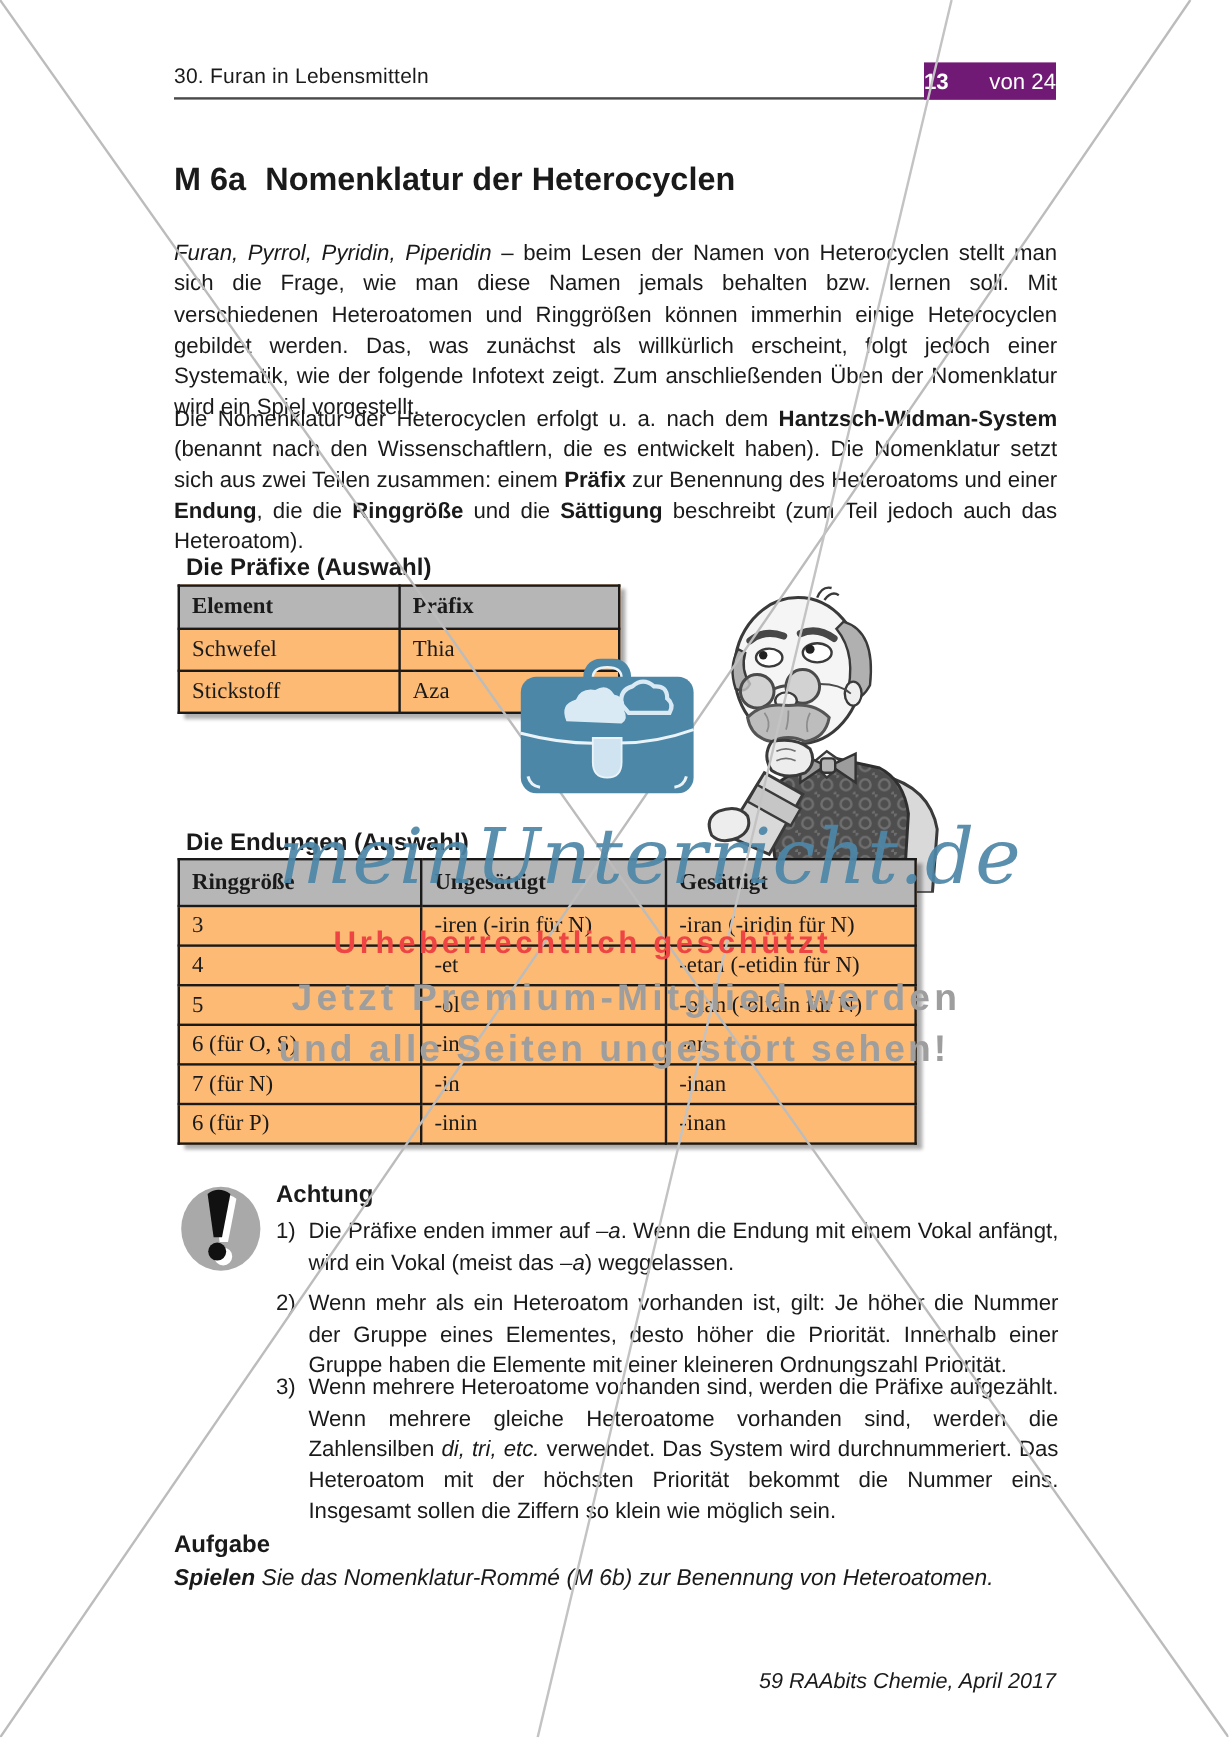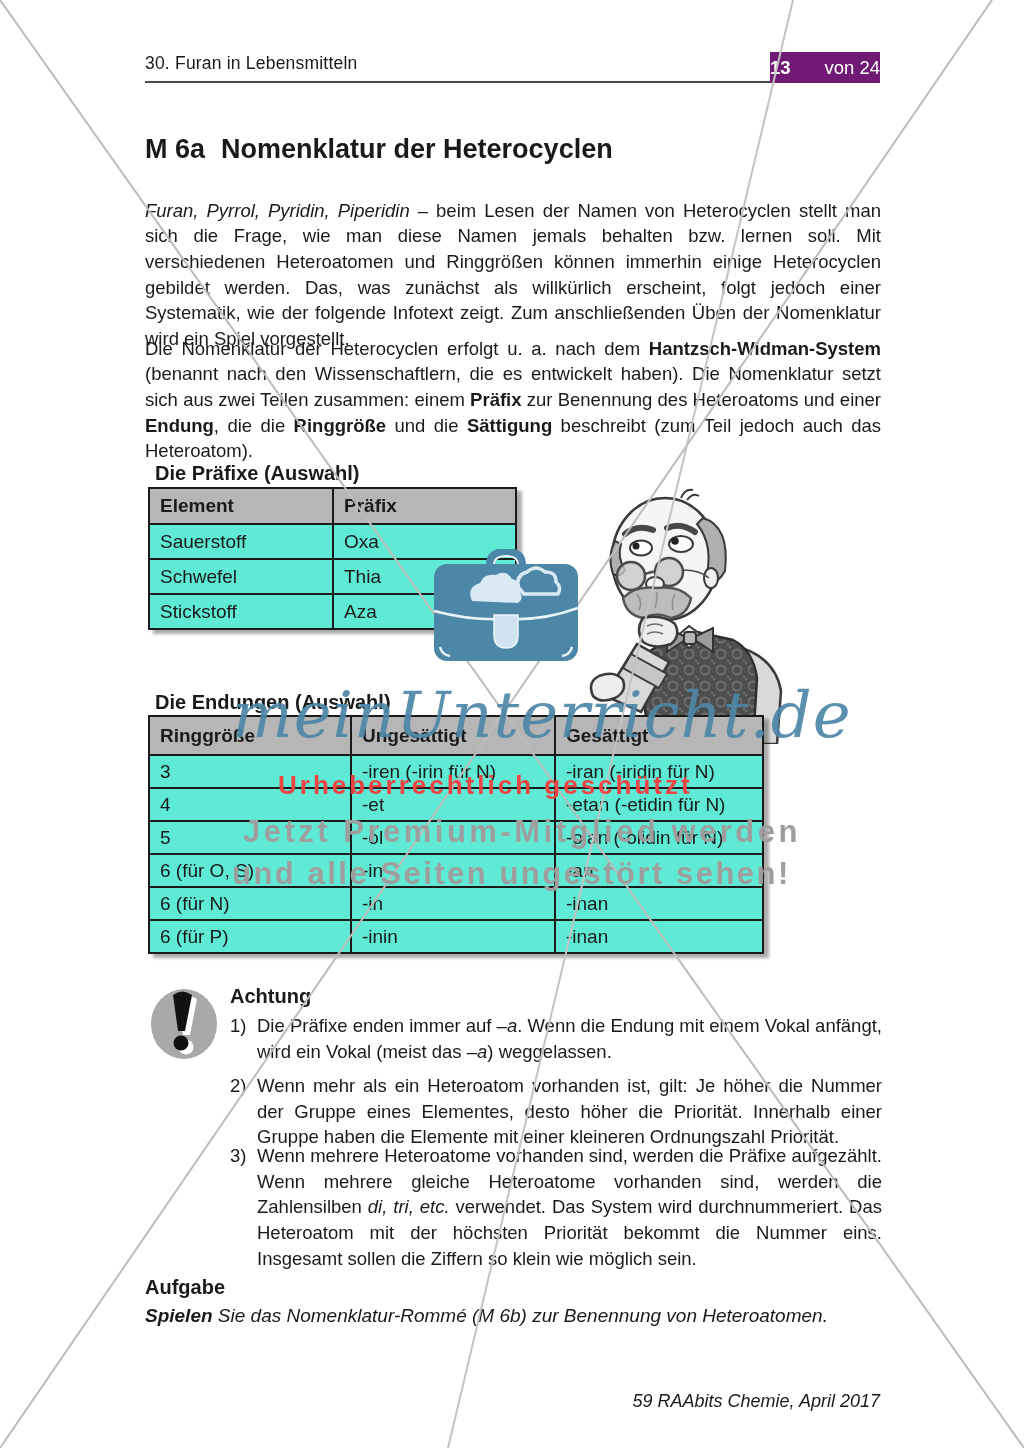--- a/index.html
+++ b/index.html
@@ -18,21 +18,21 @@
   
   .title{left:145px;top:134px;font-size:27px;font-weight:bold;}
   .title .code{margin-right:16px;}
   .para{left:145px;top:0;width:736px;font-size:18.5px;line-height:25.7px;text-align:justify;}
   #p1{top:179px;}
   #p2{top:317px;}
   
   .tbl-title{font-size:20px;font-weight:bold;z-index:3;}
   #pt-title{left:155px;top:462px;}
   #et-title{left:155px;top:691px;}
-  table{border-collapse:collapse;background:#5eead4;z-index:2;box-shadow:5px 4px 3px rgba(0,0,0,.33);}
+  table{border-collapse:collapse;background:#fdba74;z-index:2;box-shadow:5px 4px 3px rgba(0,0,0,.33);font-family:Liberation Serif, serif;}
   th,td{border:2px solid #1a1a1a;text-align:left;padding:0 0 0 10px;font-size:19px;}
   th{background:#b6b6b6;font-weight:bold;}
   #prefix-table{left:148px;top:487px;width:367px;table-layout:fixed;}
   #prefix-table th{height:34px;}
   #prefix-table td{height:33px;}
   #endings-table{left:148px;top:715px;width:614px;table-layout:fixed;font-size:18.5px;}
   #endings-table th{height:37px;}
   #endings-table td{height:31px;}
   
   #professor{left:585px;top:486px;z-index:1;}
@@ -94,24 +94,20 @@
         <col style="width:183px">
       </colgroup>
   <thead>
         <tr>
           <th>Element</th>
           <th>Präfix</th>
         </tr>
       </thead>
       <tbody>
         <tr>
-          <td>Sauerstoff</td>
-          <td>Oxa</td>
-        </tr>
-        <tr>
           <td>Schwefel</td>
           <td>Thia</td>
         </tr>
         <tr>
           <td>Stickstoff</td>
           <td>Aza</td>
         </tr>
       </tbody>
     </table>
 
@@ -201,21 +197,21 @@
           <td>5</td>
           <td>-ol</td>
           <td>-olan (-olidin für N)</td>
         </tr>
         <tr>
           <td>6 (für O, S)</td>
           <td>-in</td>
           <td>-an</td>
         </tr>
         <tr>
-          <td>6 (für N)</td>
+          <td>7 (für N)</td>
           <td>-in</td>
           <td>-inan</td>
         </tr>
         <tr>
           <td>6 (für P)</td>
           <td>-inin</td>
           <td>-inan</td>
         </tr>
       </tbody>
     </table>

